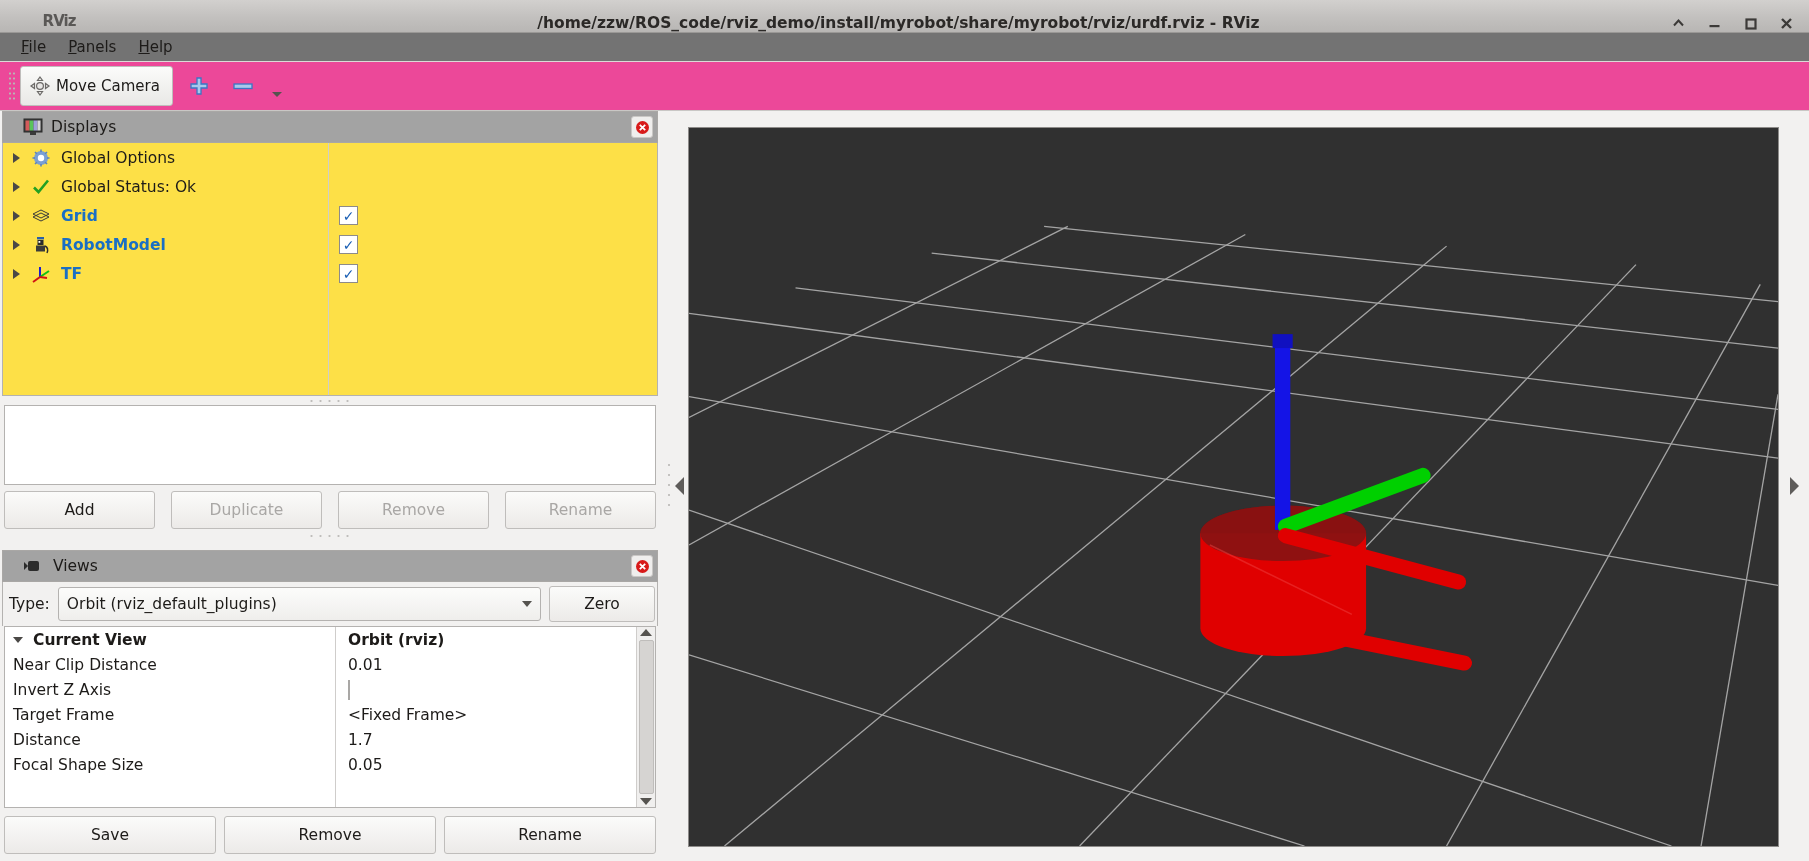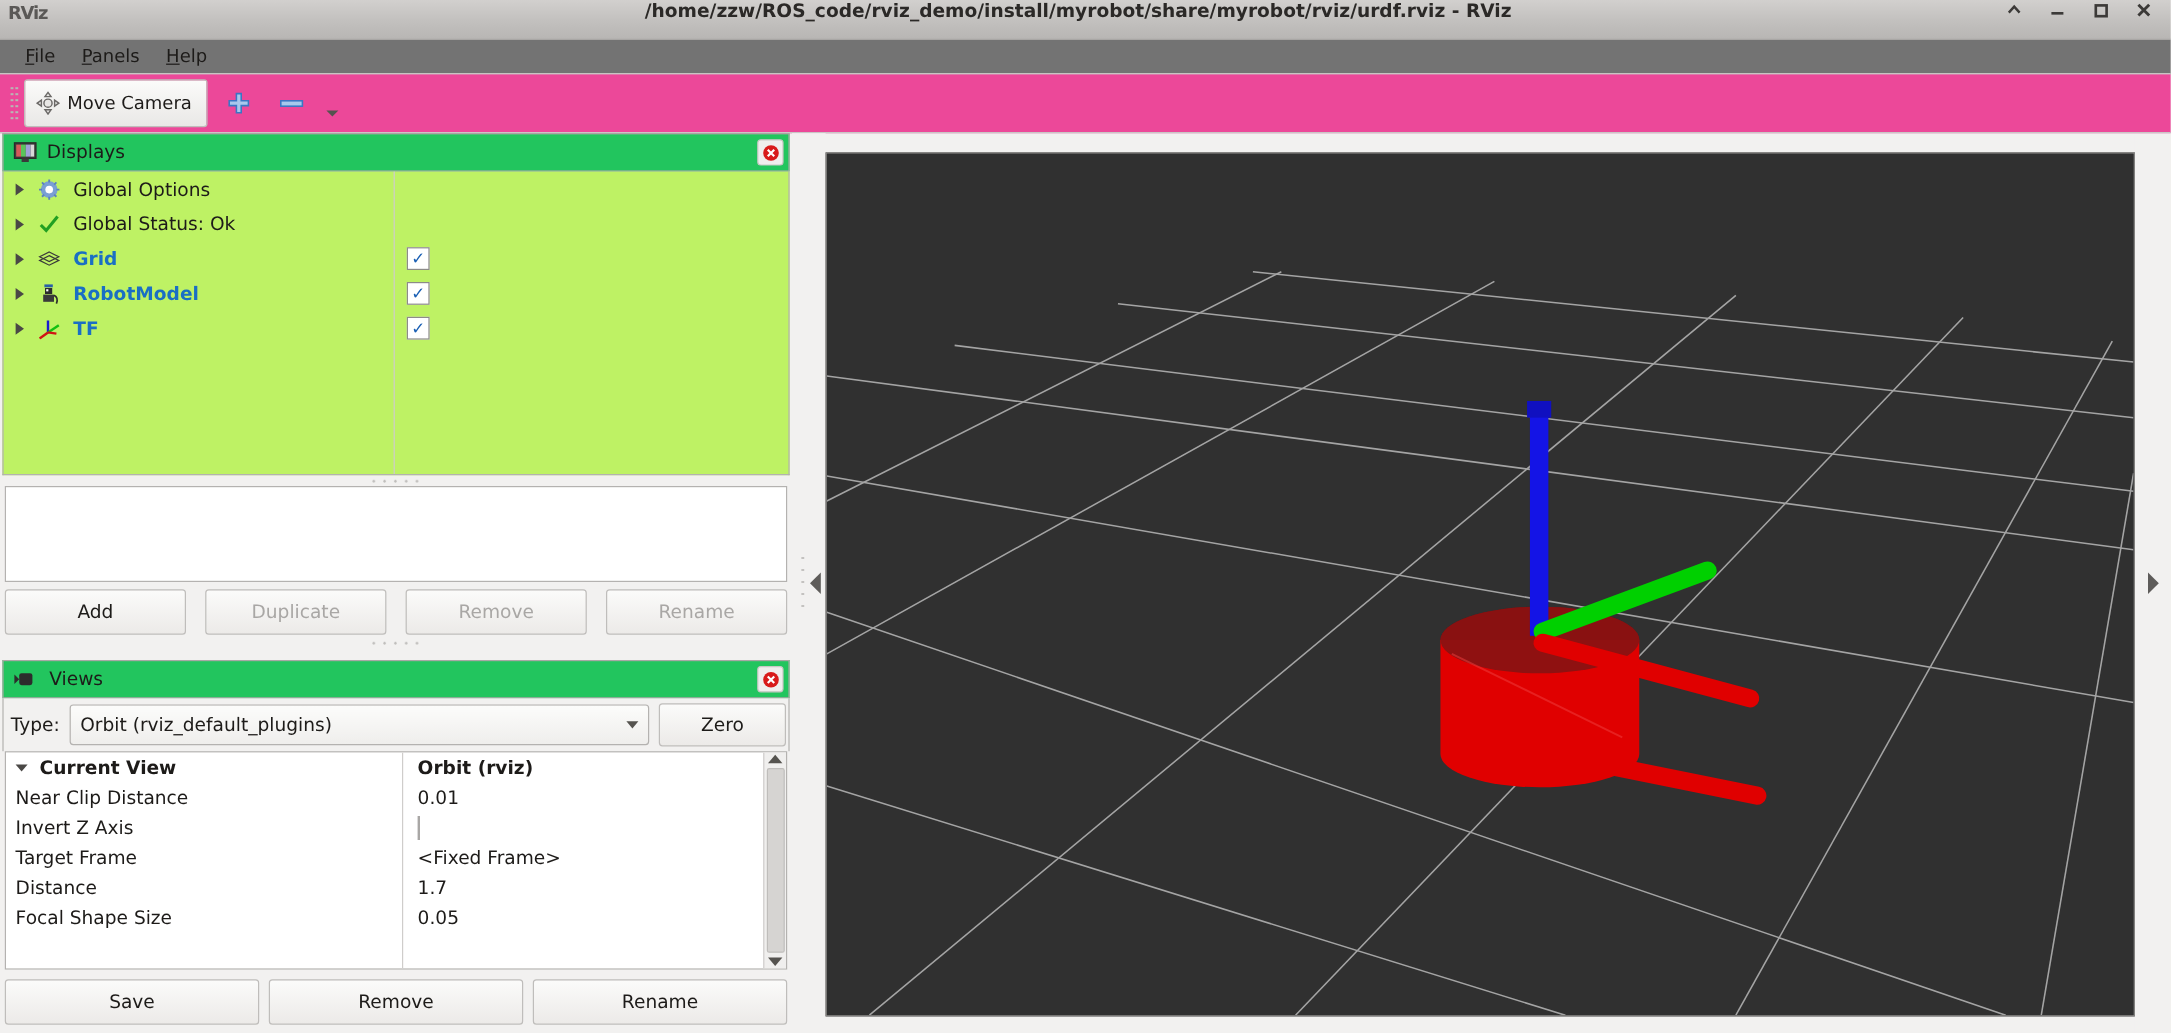--- a/index.html
+++ b/index.html
@@ -14,22 +14,23 @@
     width: 1809px; height: 861px;
     display: flex; flex-direction: column;
     background: #f2f1f0;
   }
 
   
   .titlebar {
     height: 32px; flex: 0 0 32px;
     background: linear-gradient(to bottom, #d2d0ce 0%, #c2c0be 55%, #b8b6b4 100%);
     border-bottom: 1px solid #9a9896;
-    display: flex; align-items: flex-start;
+    display: flex; align-items: flex-end;
     position: relative;
+    padding-left: 36px;
   }
   .title-icon {
     width: 34px; height: 22px; margin-left: 6px;
     display: flex; align-items: center; justify-content: center;
     font-size: 15px; font-weight: bold; color: #5a5856;
     letter-spacing: -1px;
   }
   .title-text {
     position: absolute; left: 0; right: 12px; text-align: center;
     font-size: 15.5px; font-weight: bold; color: #2b2927;
@@ -127,43 +128,43 @@
   }
   .right-edge {
     width: 30px; flex: 0 0 30px;
     background: #f2f1f0;
     display: flex; align-items: center; justify-content: center;
   }
 
   
   .panel-title {
     height: 30px; flex: 0 0 30px;
-    background: #22c55e;
+    background: #a3a3a3;
     border: 1px solid #a9a7a5;
     display: flex; align-items: center;
-    padding: 0 4px 0 8px;
+    padding: 0 4px 0 20px;
   }
   .panel-title-label {
     font-size: 15.5px; color: #1d1b19; margin-left: 8px;
   }
   .panel-close {
     margin-left: auto; width: 20px; height: 20px;
     border: 1px solid #c9c7c5; border-radius: 3px;
     background: #efeeed;
     display: flex; align-items: center; justify-content: center;
   }
 
   
   .displays-panel {
     display: flex; flex-direction: column;
     margin: 0 2px;
   }
   .tree {
     height: 252px; flex: 0 0 252px;
-    background: #bef264;
+    background: #fde047;
     border: 1px solid #b4b2b0; border-top: none;
     display: flex; position: relative;
   }
   .tree-left { flex: 1 1 auto; position: relative; }
   .tree-divider {
     width: 1px; background: #cfcdcb; flex: 0 0 1px;
   }
   .tree-right { width: 328px; flex: 0 0 328px; position: relative; }
   .tree-row {
     height: 29px; display: flex; align-items: center;

